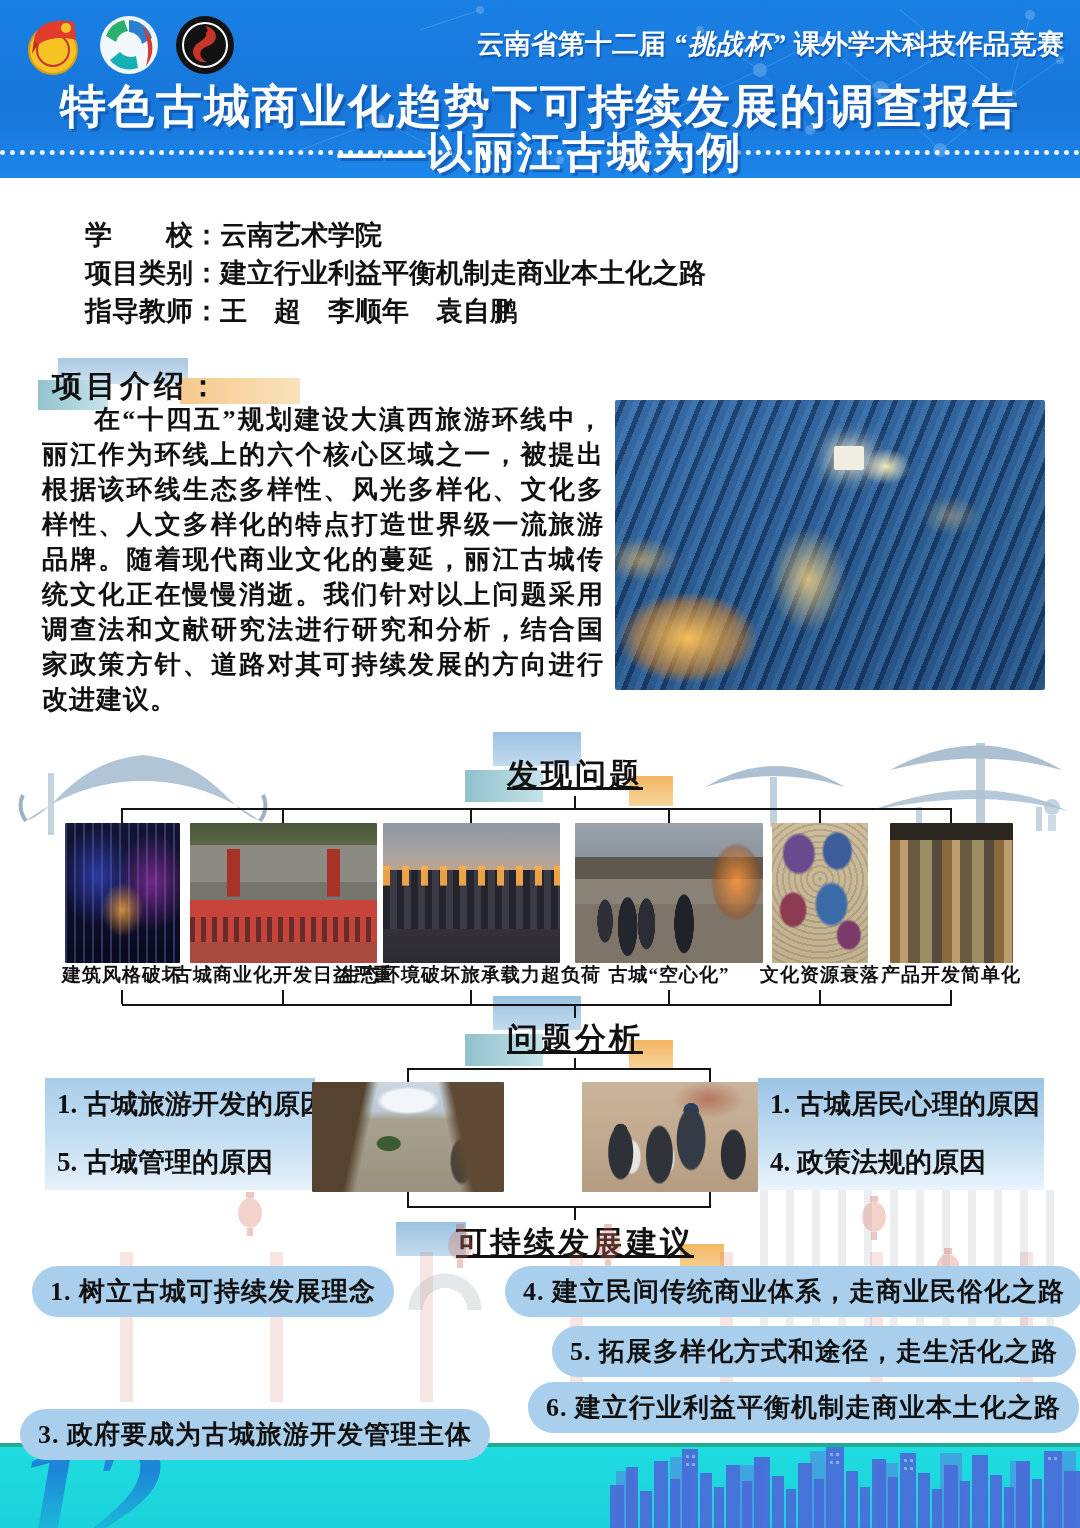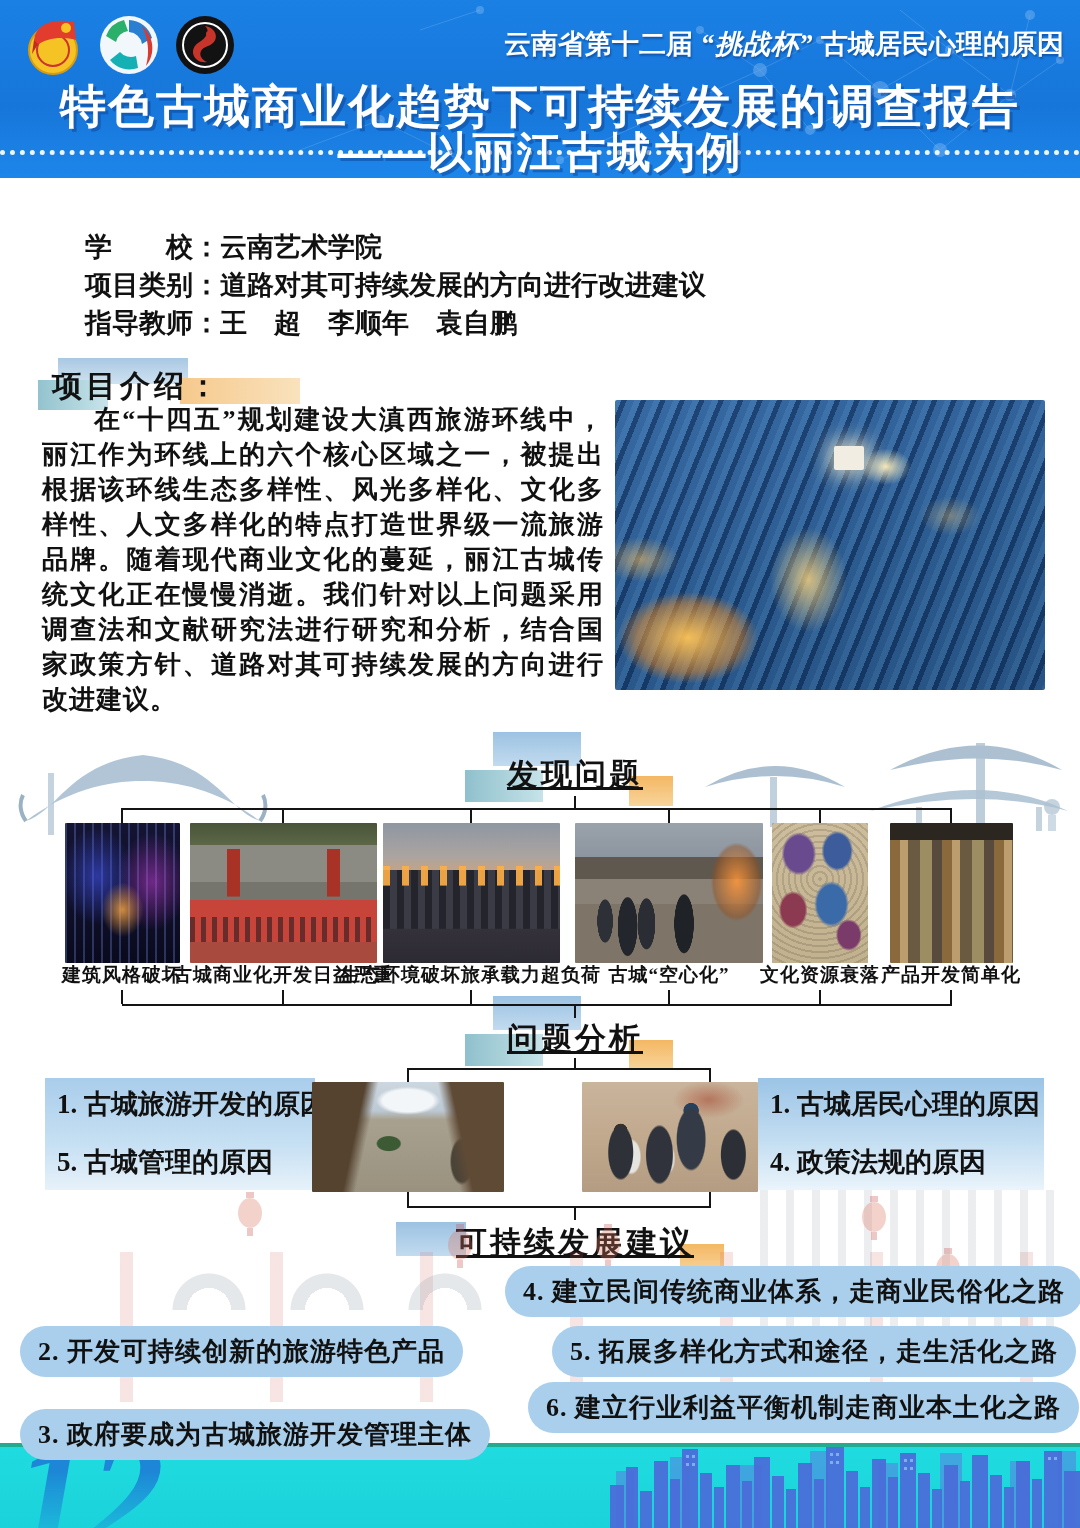--- a/index.html
+++ b/index.html
@@ -37,21 +37,21 @@
     color:#ffffff; font-size:43px; font-weight:900; letter-spacing:2px;
     font-family:"Liberation Sans","DejaVu Sans",sans-serif;
     text-shadow:3px 3px 0 rgba(10,60,140,.45); z-index:2; white-space:nowrap;
   }
   .dotline {
     position:absolute; left:0; top:150px; width:1080px; height:0;
     border-top:5px dotted rgba(255,255,255,.92); z-index:1;
   }
 
   
-  .info { position:absolute; left:85px; top:216px; font-size:27px; font-weight:bold; color:#111;margin-top:12px; }
+  .info { position:absolute; left:85px; top:216px; font-size:27px; font-weight:bold; color:#111; }
   .info-row { height:38px; line-height:38px; white-space:nowrap; }
 
   
   .intro-heading { position:absolute; left:52px; top:366px; font-size:30px; font-weight:bold; color:#111; }
   .intro-heading .txt { position:relative; z-index:2; letter-spacing:4px; }
   .ih-sq-blue   { position:absolute; left:6px;  top:-8px;  width:130px; height:26px; background:linear-gradient(180deg,#a9c8e2,#cfe2f1); z-index:0; }
   .ih-sq-teal   { position:absolute; left:-14px; top:14px; width:70px;  height:30px; background:linear-gradient(90deg,#93c3ce,#c8e4ea); z-index:0; }
   .ih-sq-orange { position:absolute; left:128px; top:12px; width:120px; height:26px; background:linear-gradient(90deg,#f6c98c,#f9e2bd); z-index:0; }
   .intro-text {
     position:absolute; left:42px; top:402px; width:562px; height:330px;
@@ -257,34 +257,34 @@
         <circle cx="31" cy="31" r="29" fill="#121212"></circle>
         <circle cx="31" cy="31" r="22" fill="none" stroke="#ffffff" stroke-width="2"></circle>
         <path d="M31 12 C44 14 46 28 34 32 C24 35 24 44 33 48 C20 50 14 36 24 29 C34 23 36 16 31 12 Z" fill="#c6342a"></path>
         <circle cx="35" cy="20" r="3" fill="#c6342a"></circle>
       </svg>
     </div>
 
     <div class="competition">
       <span>云南省第十二届</span>
       <span class="cup">“挑战杯”</span>
-      <span>古城居民心理的原因</span>
+      <span>课外学术科技作品竞赛</span>
     </div>
 
     <div class="dotline"></div>
     <div class="title1">特色古城商业化趋势下可持续发展的调查报告</div>
     <div class="title2">——以丽江古城为例</div>
   </div>
 
   <div class="info">
     <div class="info-row">
       <span>学　　校：</span><span>云南艺术学院</span>
     </div>
     <div class="info-row">
-      <span>项目类别：</span><span>道路对其可持续发展的方向进行改进建议</span>
+      <span>项目类别：</span><span>建立行业利益平衡机制走商业本土化之路</span>
     </div>
     <div class="info-row">
       <span>指导教师：</span><span>王　超　李顺年　袁自鹏</span>
     </div>
   </div>
 
   <div class="intro-heading">
     <span class="ih-sq-blue"></span>
     <span class="ih-sq-teal"></span>
     <span class="ih-sq-orange"></span>
@@ -389,21 +389,21 @@
 
   <div class="wm wm-pillars"></div>
   <div class="wm wm-bridge"></div>
   <div class="wm wm-bldg"></div>
   <div class="wm lantern" style="left:238px;top:1198px"></div>
   <div class="wm lantern" style="left:448px;top:1230px"></div>
   <div class="wm lantern" style="left:596px;top:1230px"></div>
   <div class="wm lantern" style="left:862px;top:1202px"></div>
   <div class="wm lantern" style="left:936px;top:1254px"></div>
 
-  <div class="pill" style="left:20px;top:1326px">2. 开发可持续创新的旅游特色产品</div>
+  <div class="pill" style="left:32px;top:1266px">1. 树立古城可持续发展理念</div>
   <div class="pill" style="left:20px;top:1409px">3. 政府要成为古城旅游开发管理主体</div>
   <div class="pill" style="left:505px;top:1266px">4. 建立民间传统商业体系，走商业民俗化之路</div>
   <div class="pill" style="left:552px;top:1326px">5. 拓展多样化方式和途径，走生活化之路</div>
   <div class="pill" style="left:528px;top:1382px">6. 建立行业利益平衡机制走商业本土化之路</div>
 
   <div class="footer">
     <div class="pagenum">12</div>
     <svg class="skyline" viewBox="0 0 470 85" preserveAspectRatio="none">
       <g fill="#5a7ce0" opacity="0.55">
         <rect x="6" y="28" width="18" height="57"></rect>

